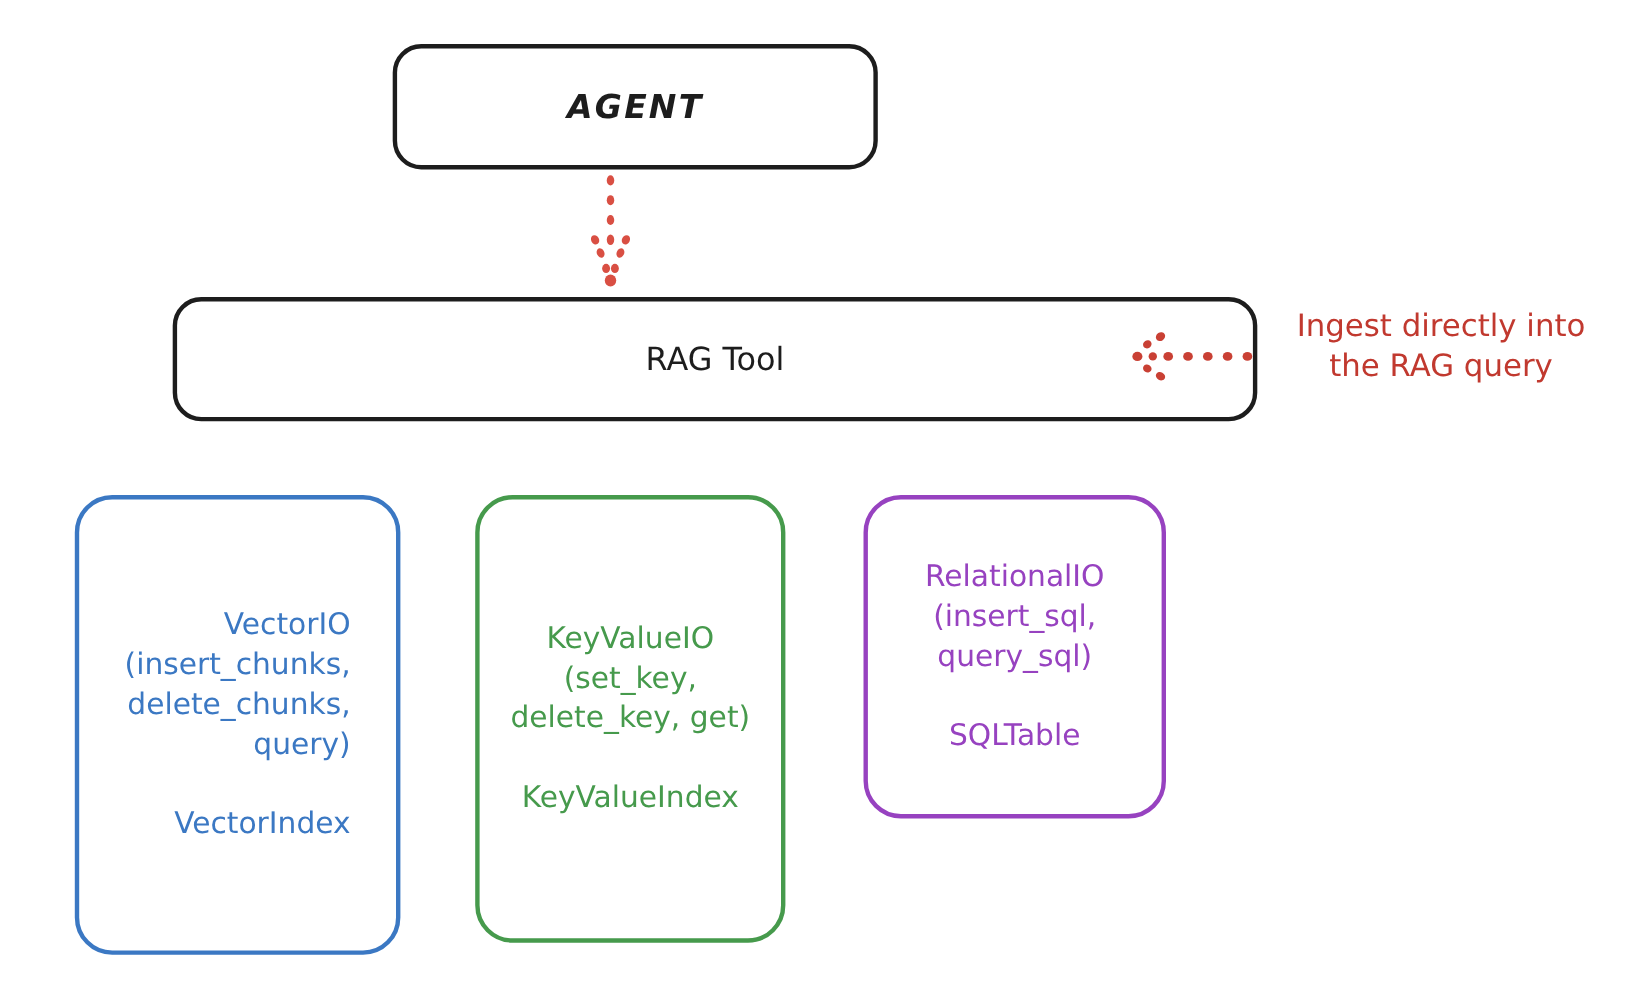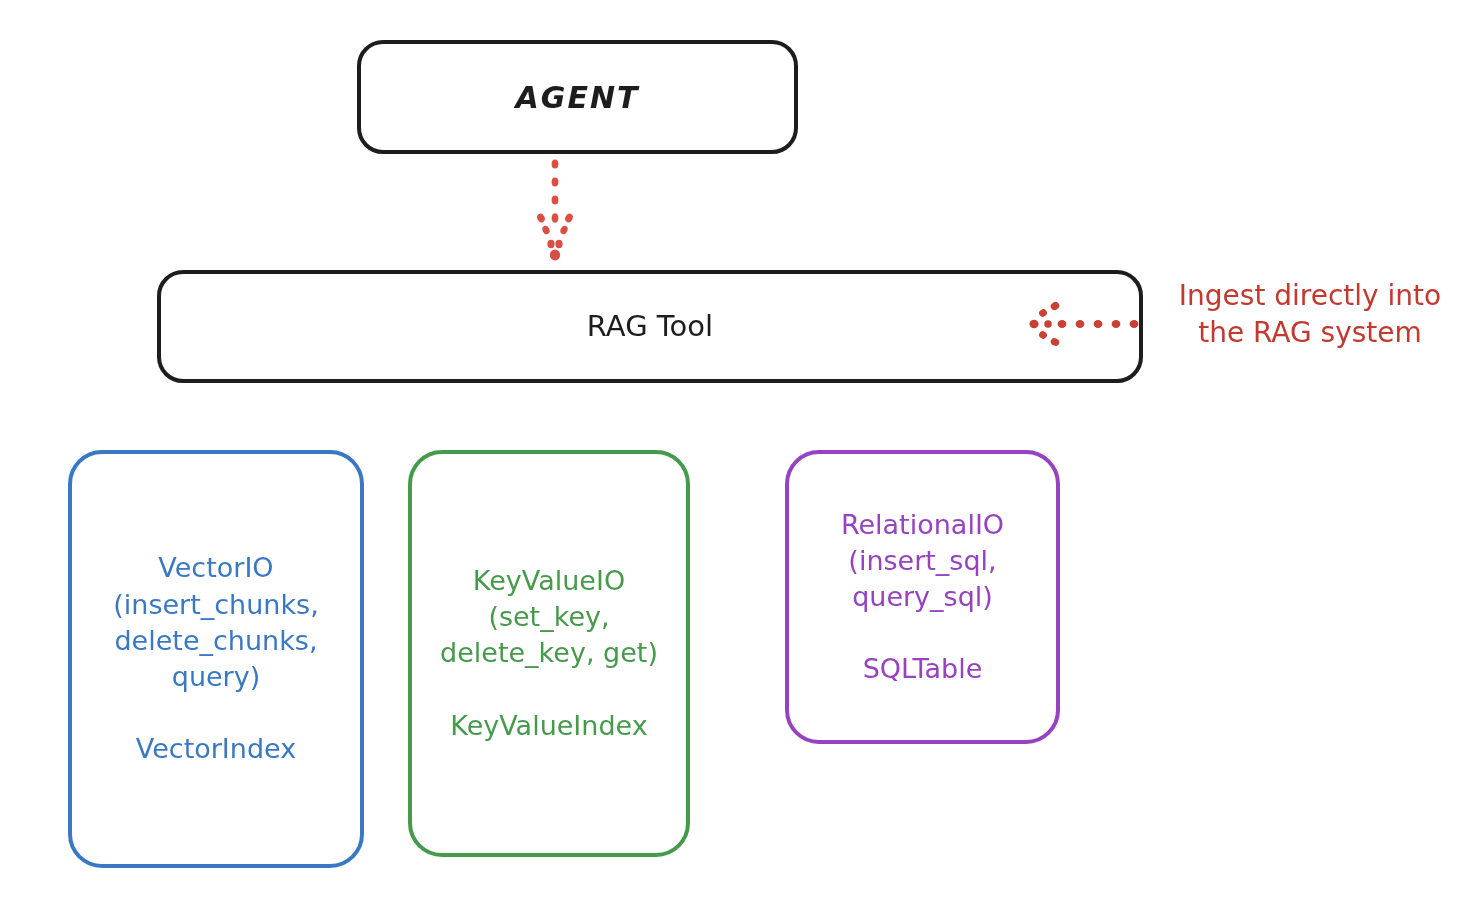--- a/index.html
+++ b/index.html
@@ -81,24 +81,24 @@
     line-height: 1.34;
   }
 
   #vector-io-node {
     left: 68px;
     top: 450px;
     width: 296px;
     height: 418px;
     border-color: #3b78c3;
   }
-  #vector-io-node .node-label { color: #3b78c3; }
+  #vector-io-node .node-label { color: #3b78c3; text-align: right; }
 
   #key-value-io-node {
-    left: 408px;
+    left: 432px;
     top: 450px;
     width: 282px;
     height: 407px;
     border-color: #469a4c;
   }
   #key-value-io-node .node-label { color: #469a4c; }
 
   #relational-io-node {
     left: 785px;
     top: 450px;
@@ -179,21 +179,21 @@
       <ellipse cx="38" cy="26" rx="3.8" ry="3.8"></ellipse>
       <ellipse cx="24" cy="26" rx="4.6" ry="4.2"></ellipse>
       <ellipse cx="33" cy="15" rx="4.0" ry="3.6" transform="rotate(-32 33 15)"></ellipse>
       <ellipse cx="45" cy="8" rx="4.4" ry="3.8" transform="rotate(-32 45 8)"></ellipse>
       <ellipse cx="33" cy="37" rx="4.0" ry="3.6" transform="rotate(32 33 37)"></ellipse>
       <ellipse cx="45" cy="44" rx="4.4" ry="3.6" transform="rotate(28 45 44)"></ellipse>
     </g>
   </svg>
 
   <div id="ingest-annotation">Ingest directly into
-the RAG system</div>
+the RAG query</div>
 
   <div class="node io-node" id="vector-io-node">
     <span class="node-label">VectorIO
 (insert_chunks,
 delete_chunks,
 query)
 
 VectorIndex</span>
   </div>
 

